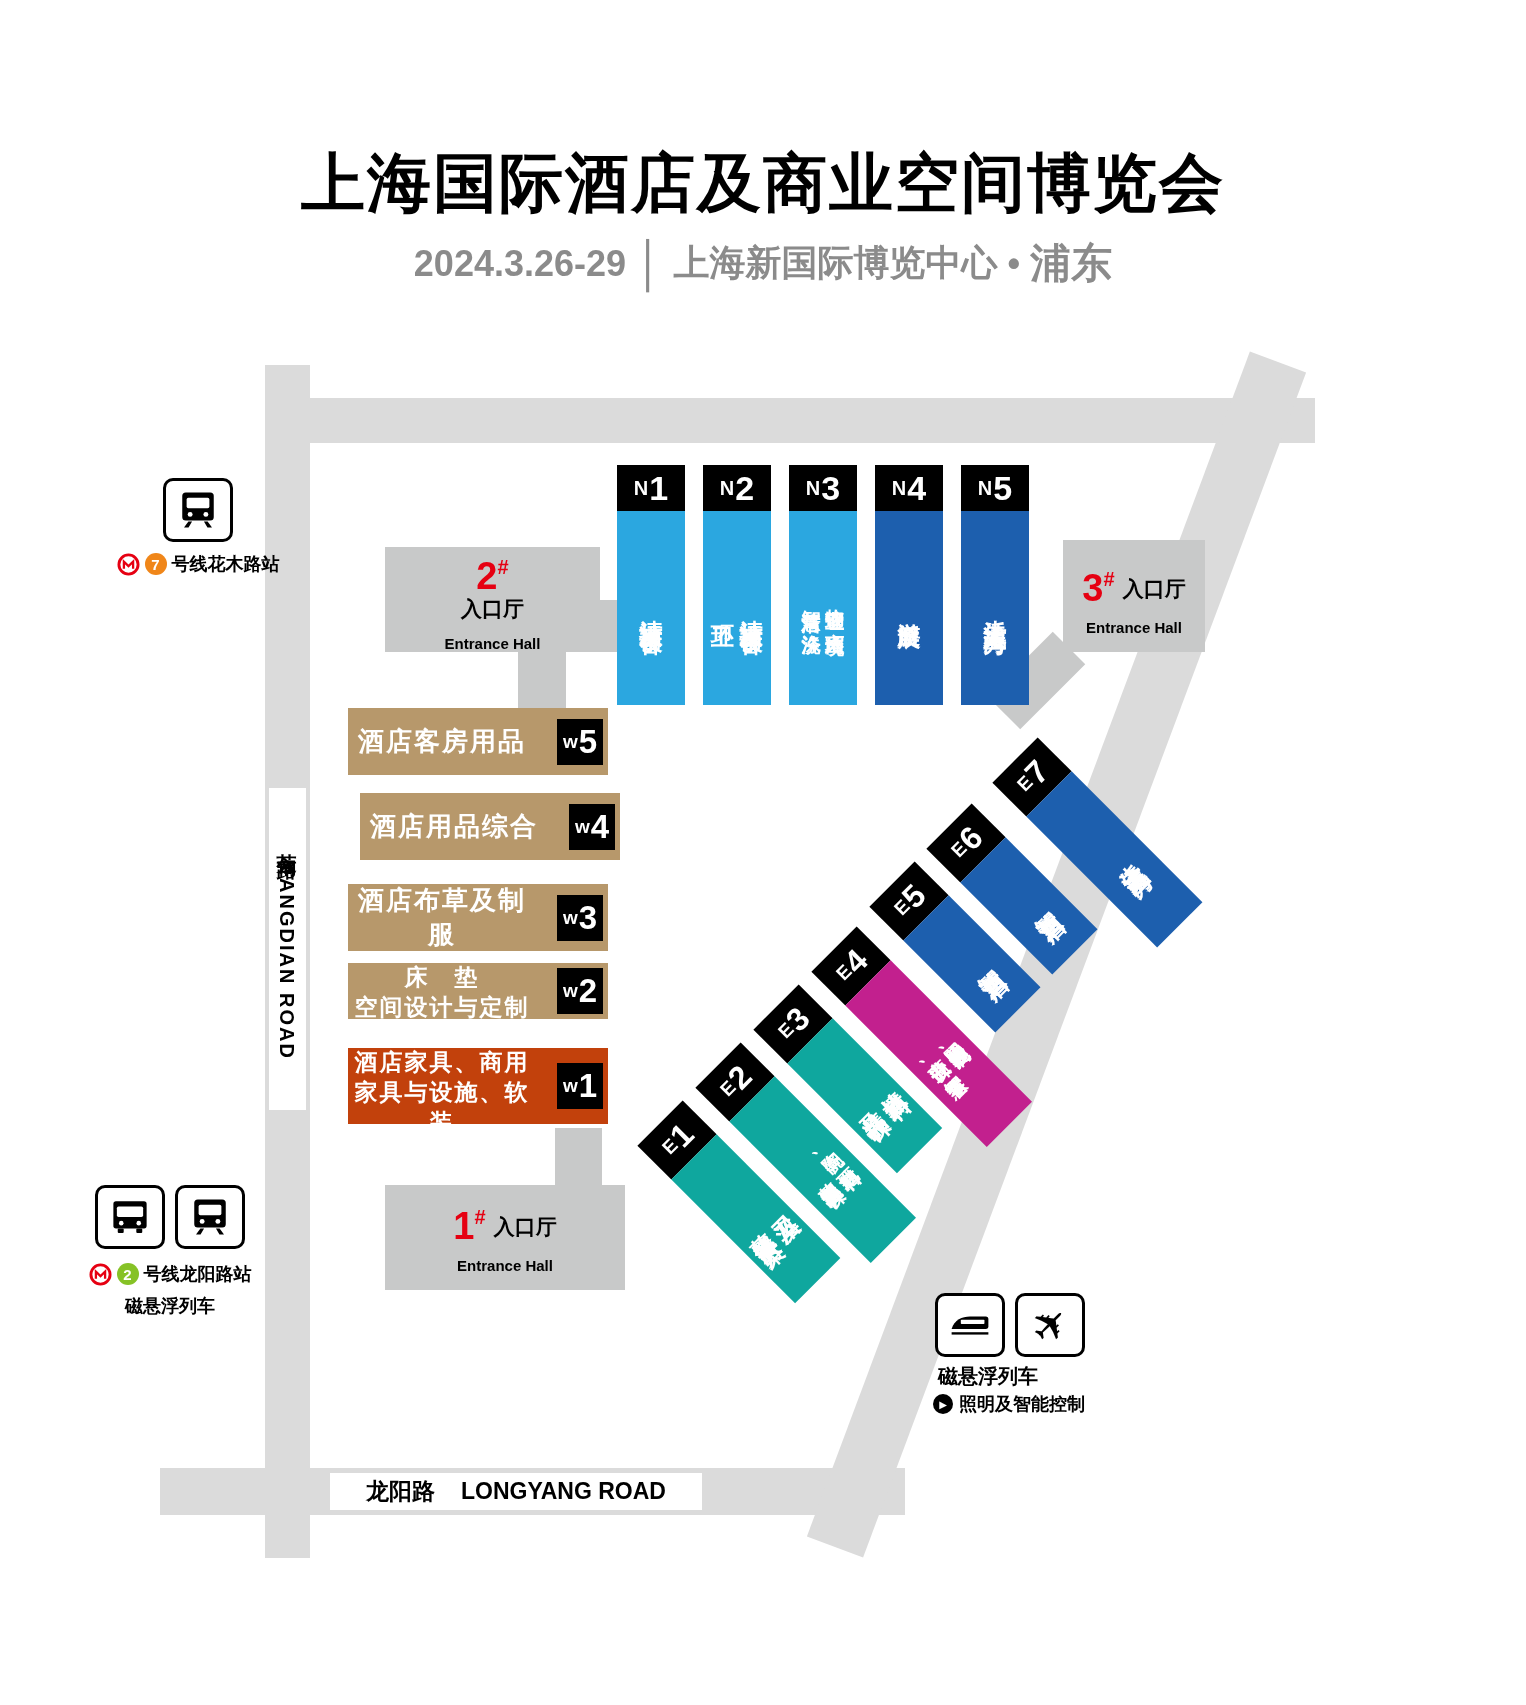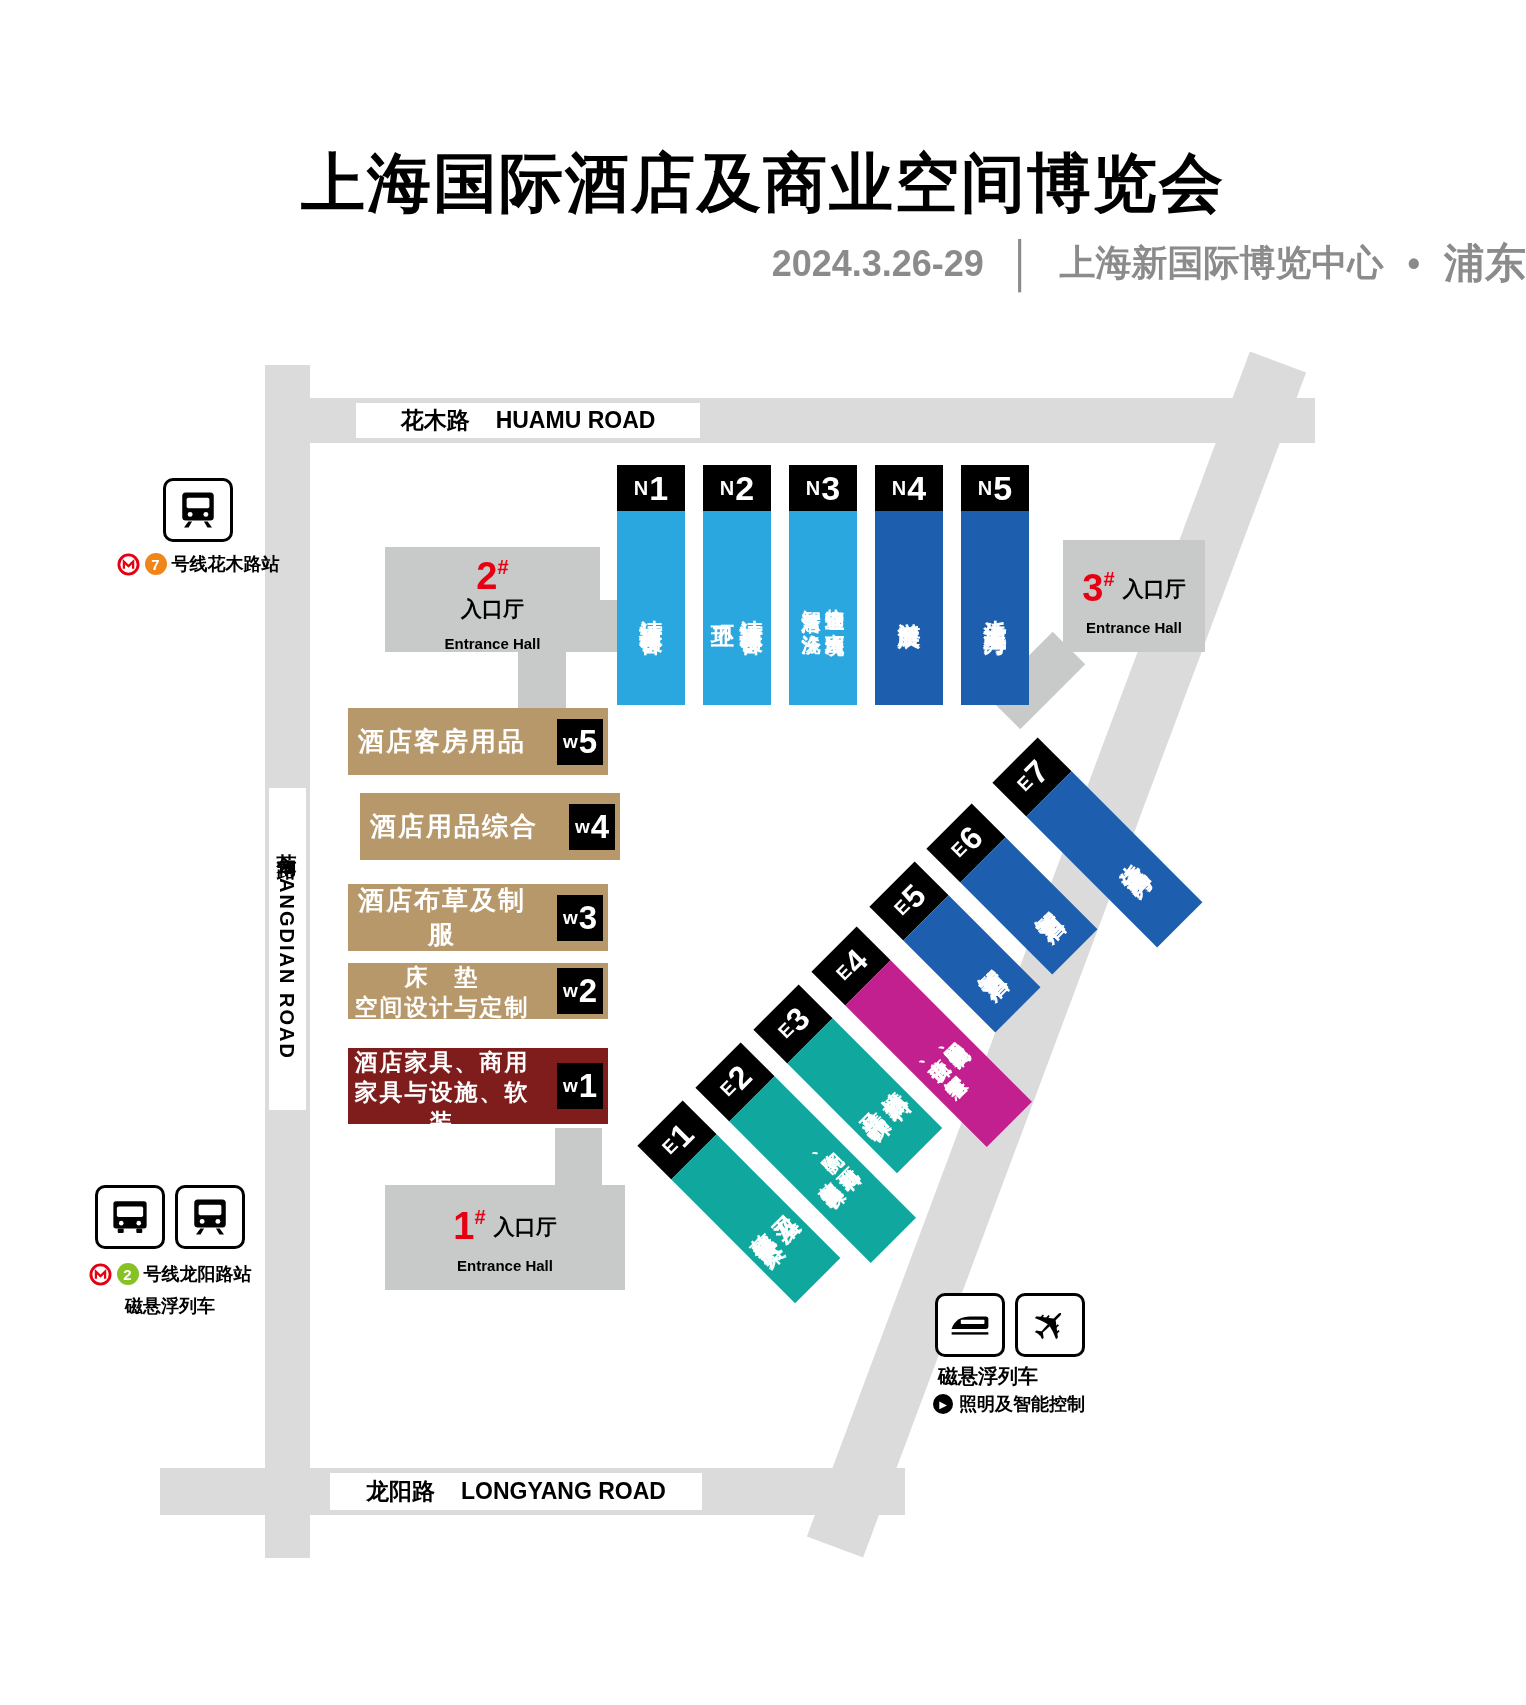--- a/index.html
+++ b/index.html
@@ -4,21 +4,21 @@
 <style>
   * { box-sizing: border-box; margin: 0; padding: 0; }
   html,body { background:#fff; }
   body { font-family: "Liberation Sans", "DejaVu Sans", sans-serif; }
   .canvas { position:relative; width:1526px; height:1705px; background:#fff; overflow:hidden; }
 
   
   .title { position:absolute; top:140px; left:0; width:100%; text-align:center;
            font-size:64px; font-weight:900; color:#000; letter-spacing:2px; }
   .subtitle { position:absolute; top:236px; left:0; width:100%;
-              display:flex; justify-content:flex-end; align-items:center; gap:24px;
+              display:flex; justify-content:center; align-items:center; gap:10px;
               color:var(--gray-text); font-weight:700; font-size:36px; }
   .subtitle .sep { font-weight:400; font-size:44px; line-height:1; }
   .subtitle .city { font-size:41px; font-weight:900; }
 
   
   .road { position:absolute; background:var(--road-gray); }
   .road-label { position:absolute; background:#fff; display:flex; align-items:center;
                 justify-content:center; font-weight:700; color:#000; }
   .road-label.h { gap:26px; font-size:23px; }
   .vlabel-inner { writing-mode:vertical-rl; text-orientation:mixed; font-size:20px;
@@ -99,24 +99,20 @@
     <span>上海新国际博览中心</span>
     <span>•</span>
     <span class="city">浦东</span>
   </div>
 
   <div class="road" style="left:265px; top:365px; width:45px; height:1193px;"></div>
   <div class="road" style="left:310px; top:398px; width:1005px; height:45px;"></div>
   <div class="road" style="left:160px; top:1468px; width:745px; height:47px;"></div>
   <div class="road" style="left:1248px; top:362px; width:60px; height:1265px; transform-origin:30px 0; transform:rotate(20.5deg);"></div>
 
-  <div class="road-label h" style="left:356px; top:403px; width:344px; height:35px;">
-    <span>花木路</span>
-    <span>HUAMU ROAD</span>
-  </div>
   <div class="road-label" style="left:269px; top:788px; width:37px; height:322px;">
     <span class="vlabel-inner">
       <span>芳甸路</span><span class="en">FANGDIAN ROAD</span>
     </span>
   </div>
   <div class="road-label h" style="left:330px; top:1473px; width:372px; height:37px;">
     <span>龙阳路</span>
     <span>LONGYANG ROAD</span>
   </div>
 
@@ -219,21 +215,21 @@
       </div>
   </div>
   <div class="wbar two" style="top: 963px; height: 56px; background: rgb(183, 152, 107);">
     <span class="wtext">床　垫
 空间设计与定制</span>
     <div class="bar-label">
         <span class="l">w</span>
         <span class="n">2</span>
       </div>
   </div>
-  <div class="wbar two" style="top: 1048px; height: 76px; background: #7f1d1d;">
+  <div class="wbar two" style="top: 1048px; height: 76px; background: #c2410c;">
     <span class="wtext">酒店家具、商用
 家具与设施、软装</span>
     <div class="bar-label">
         <span class="l">w</span>
         <span class="n">1</span>
       </div>
   </div>
 
   <div class="ebar" style="left:645px; top:1116px;">
     <div class="bar-label">

